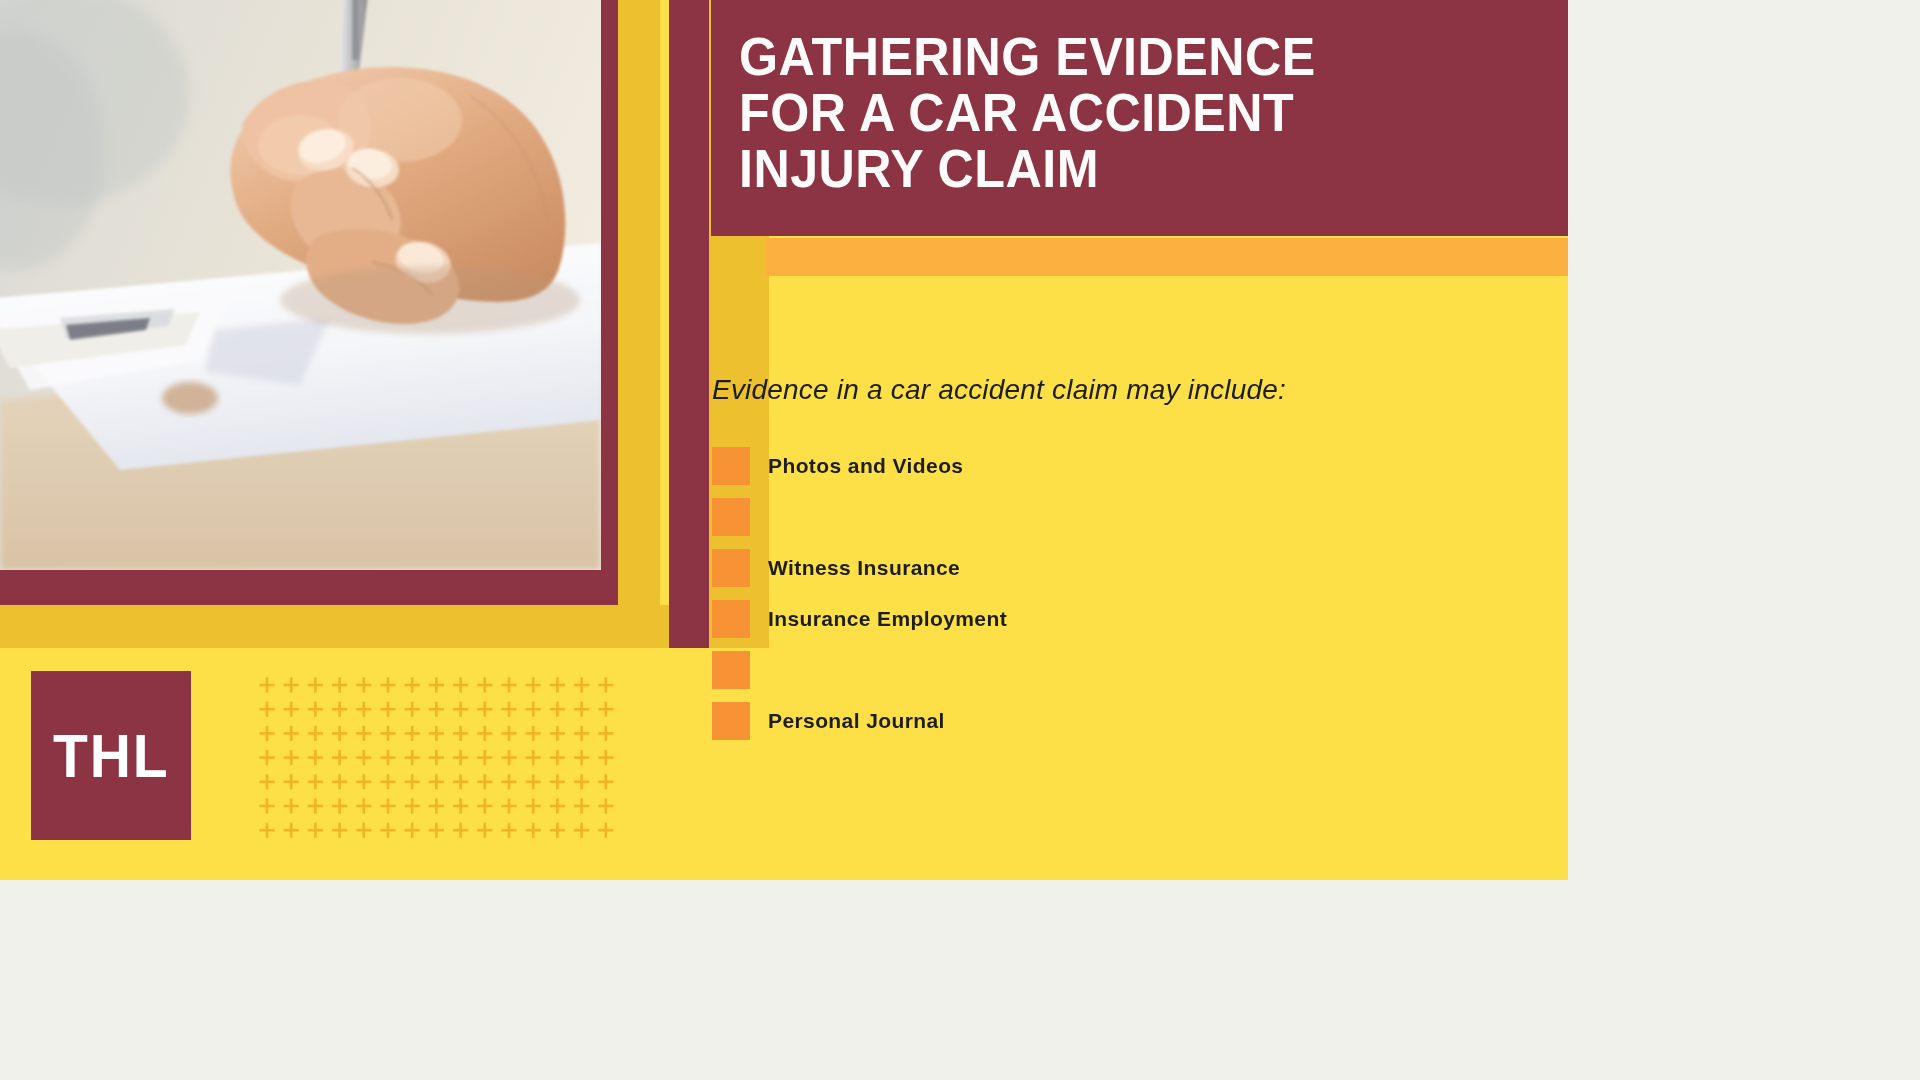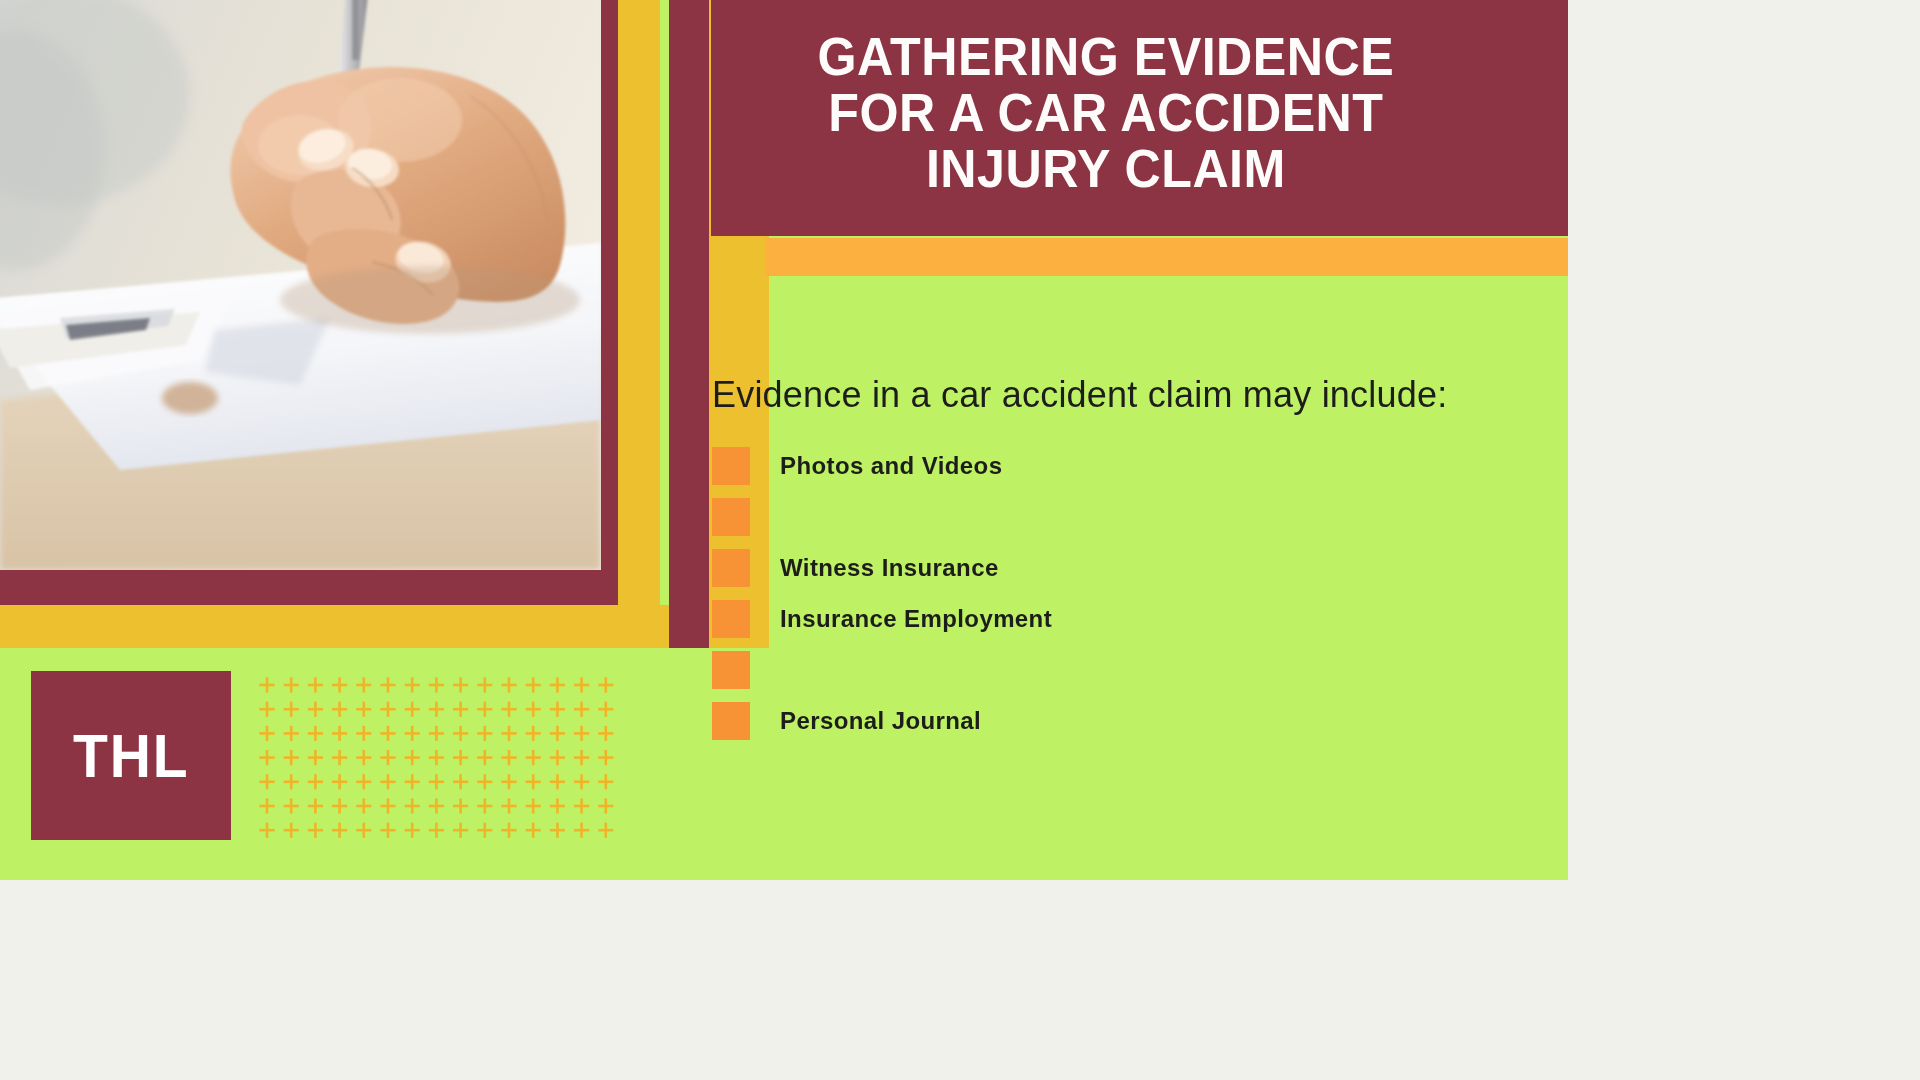--- a/index.html
+++ b/index.html
@@ -5,23 +5,22 @@
   html,body{margin:0;padding:0;}
   body{
     width:1920px;height:1080px;
     background:#f1f1ec;
     font-family:"Liberation Sans", sans-serif;
     overflow:hidden;
   }
   #stage{
     position:relative;
     width:1568px;height:880px;
-    background:#bef264;
+    background:#fde047;
     overflow:hidden;
-    text-align:center;
   }
 
   
   .yellow-frame{
     position:absolute;left:0;top:0;
     width:660px;height:648px;
     background:#edc02f;
   }
   .maroon-frame{
     position:absolute;left:0;top:0;
@@ -73,21 +72,22 @@
   }
   .orange-bar{
     position:absolute;left:766px;top:238px;
     width:802px;height:38px;
     background:#fcb040;
   }
 
   
   .subtitle{
     position:absolute;left:712px;top:374px;
-    font-size:36px;
+    font-size:28px;
+    font-style:italic;
     color:#1d1d1b;
     letter-spacing:0.2px;
     white-space:nowrap;
   }
 
   
   .list{
     position:absolute;left:712px;top:440px;
     width:820px;
   }
@@ -95,33 +95,33 @@
     display:flex;
     align-items:center;
     height:51px;
   }
   .bullet{
     width:38px;height:38px;
     background:#f79334;
     flex:0 0 38px;
   }
   .item-label{
-    margin-left:30px;
+    margin-left:18px;
     font-family:"Liberation Sans Narrow","Liberation Sans",sans-serif;
     font-weight:bold;
-    font-size:24px;
+    font-size:21px;
     color:#1d1d1b;
     letter-spacing:0.4px;
     white-space:nowrap;
   }
 
   
   .logo-box{
     position:absolute;left:31px;top:671px;
-    width:200px;height:169px;
+    width:160px;height:169px;
     background:#8d3444;
     display:flex;
     align-items:center;
     justify-content:center;
   }
   .logo-text{
     color:#ffffff;
     font-family:"Liberation Sans Narrow","Liberation Sans",sans-serif;
     font-weight:bold;
     font-size:62px;

